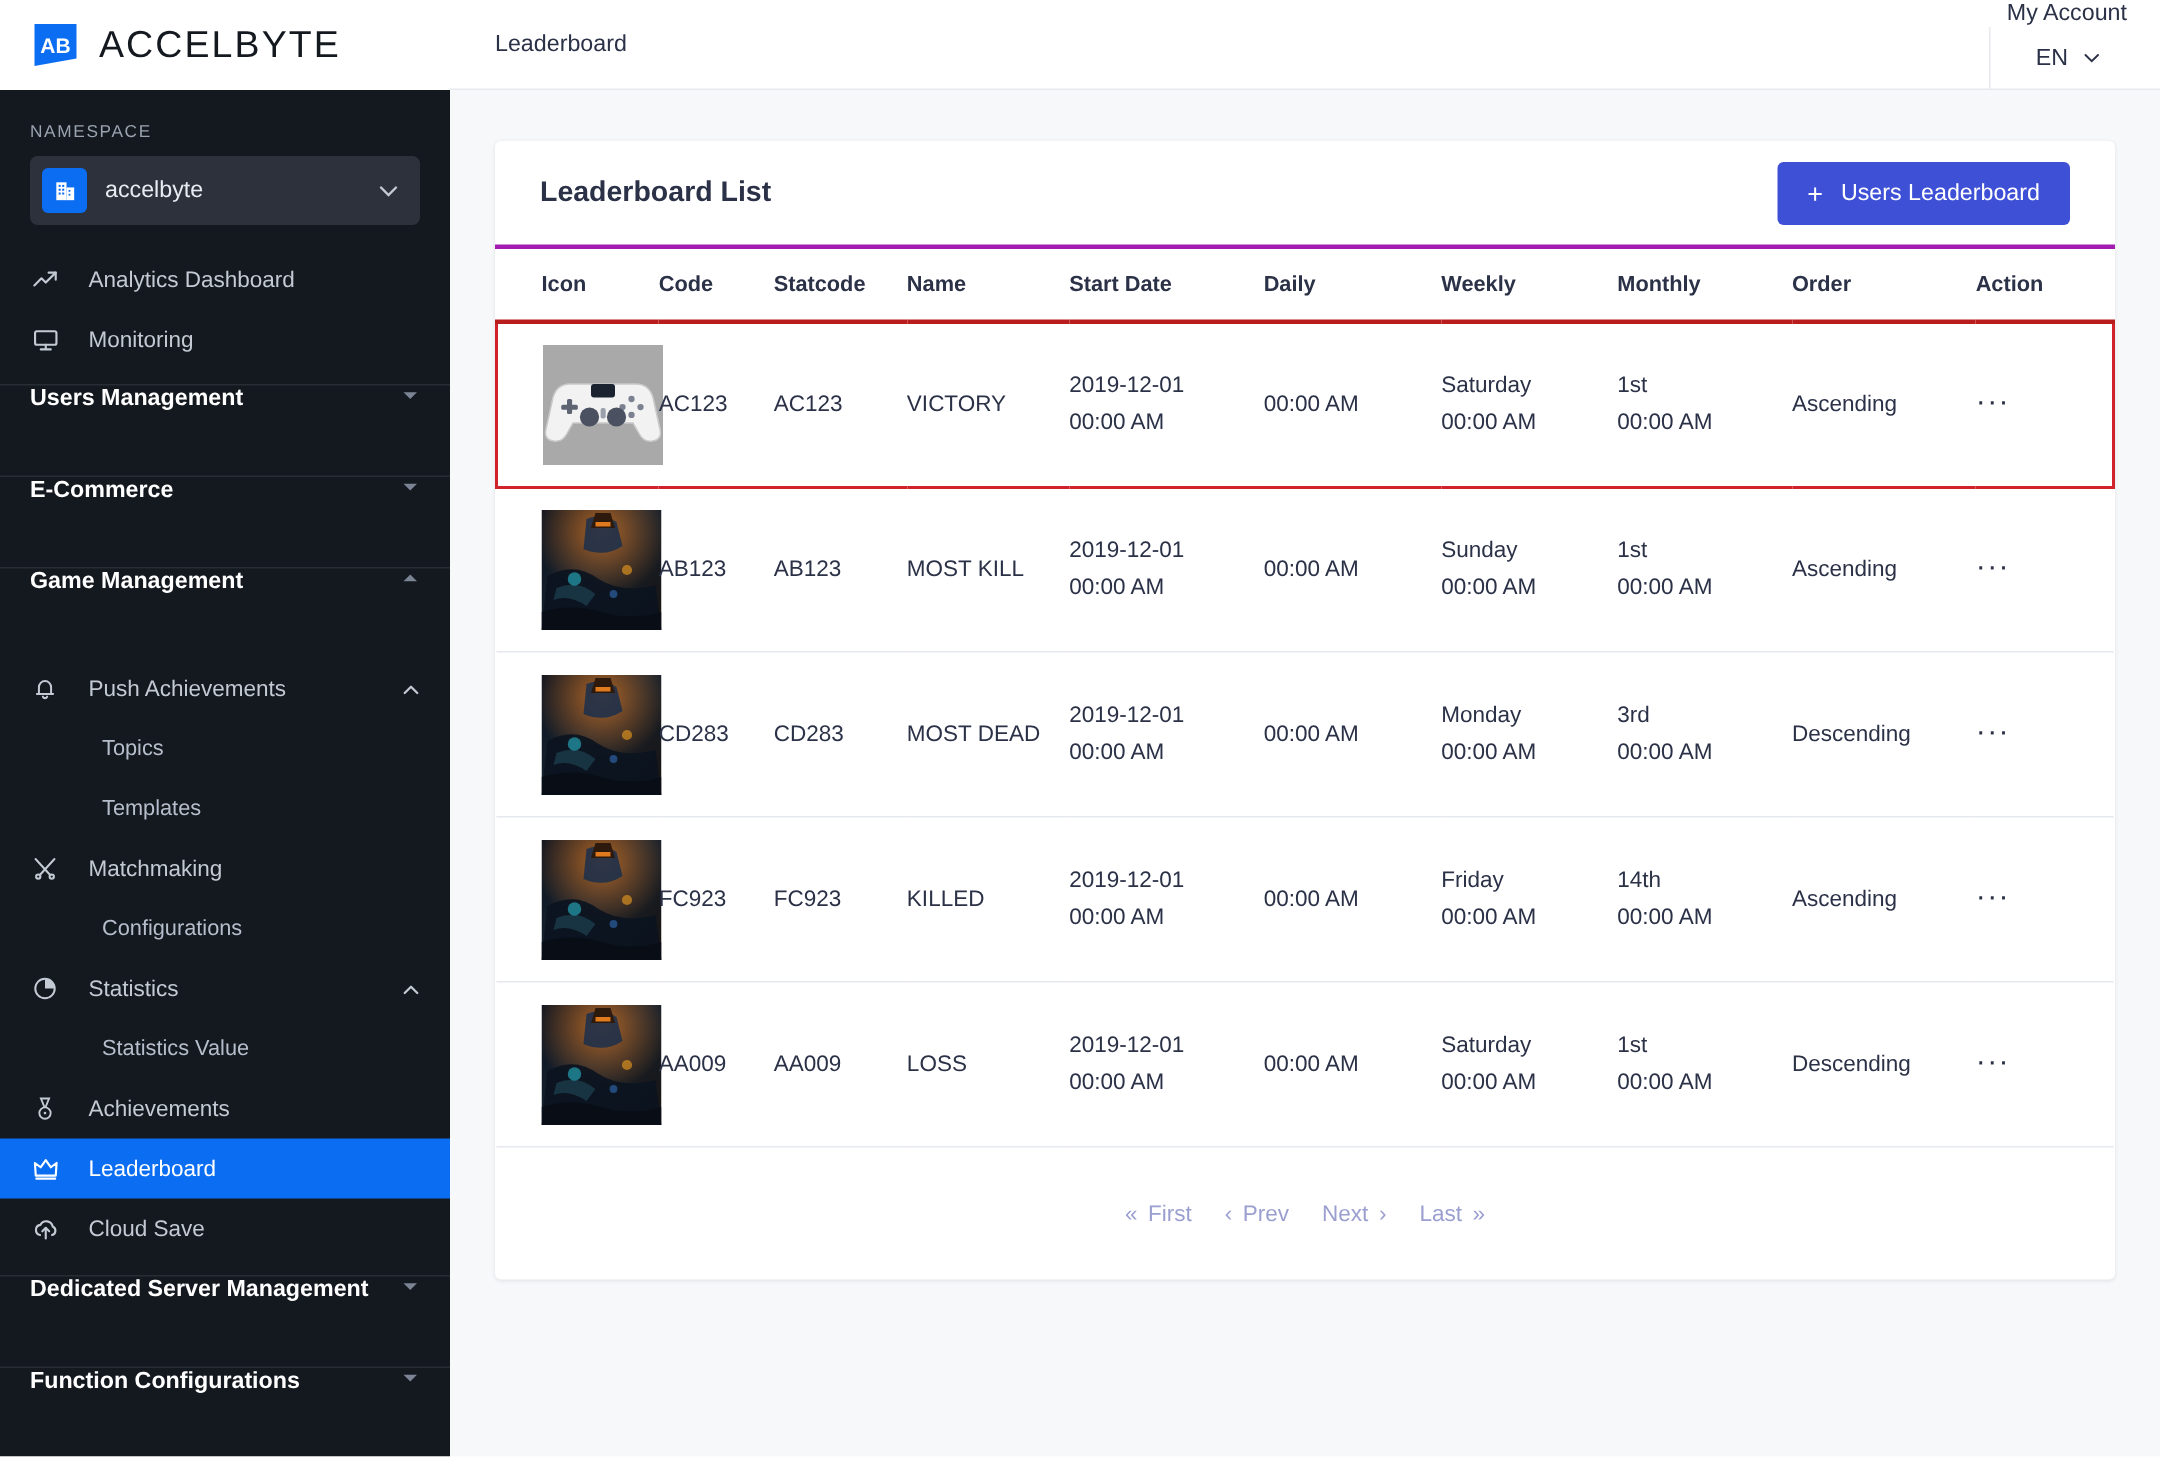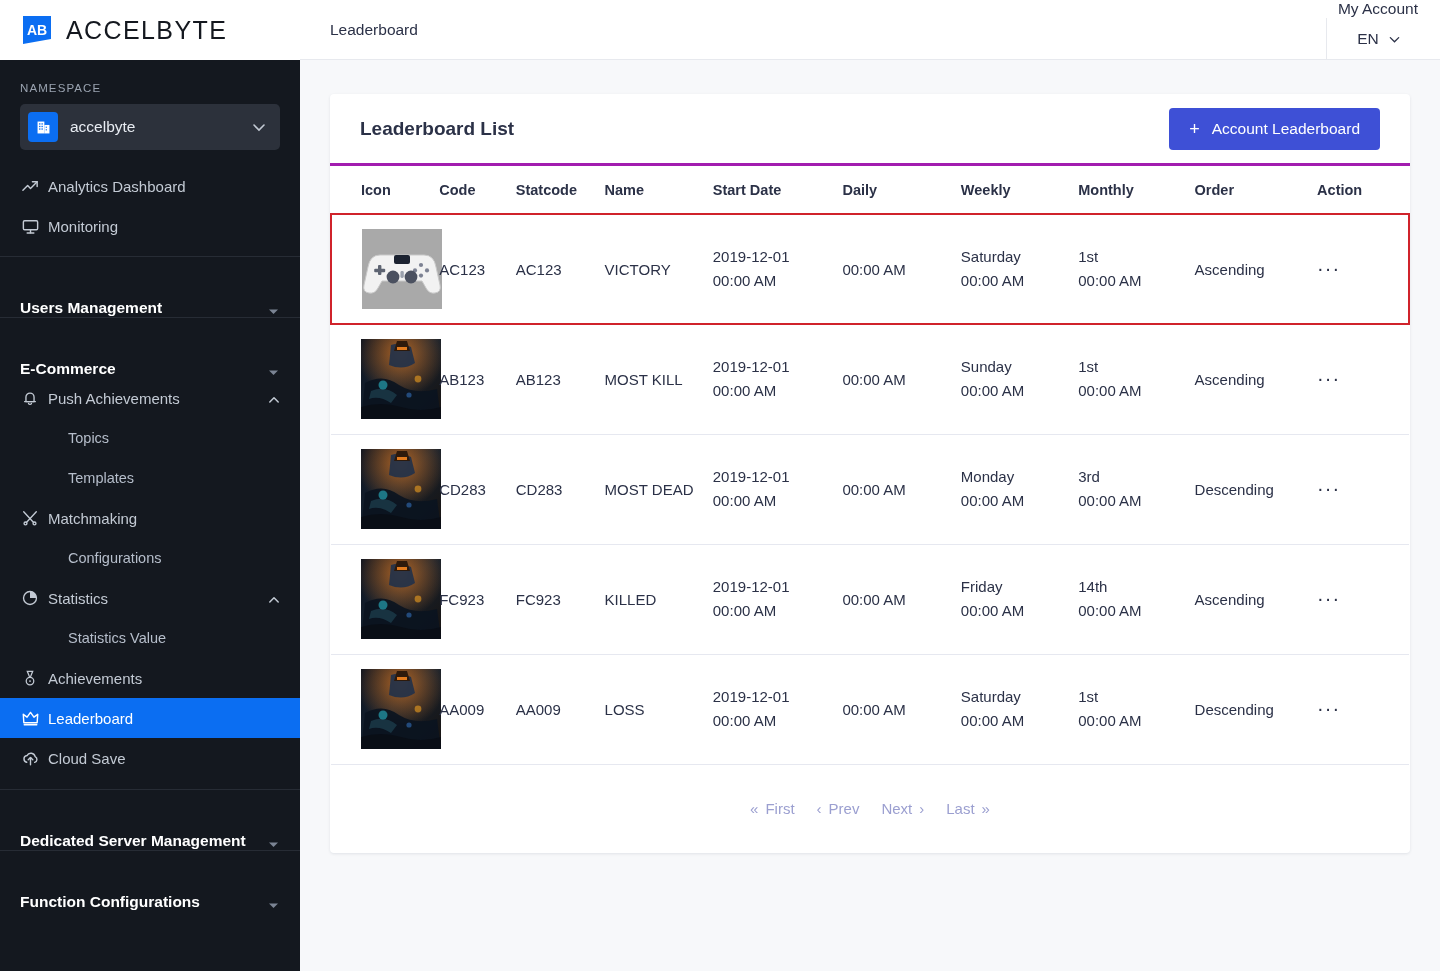--- a/index.html
+++ b/index.html
@@ -43,31 +43,31 @@
   .ns-icon {
     width: 30px; height: 30px; background: #0B6EF2; border-radius: 4px;
     display: flex; align-items: center; justify-content: center; flex: none;
   }
   .ns-name { font-size: 15.5px; color: #E8ECF2; flex: 1; }
   .chev { width: 14px; height: 14px; flex: none; }
 
   .nav { flex: 1; overflow: hidden; }
   .nav-item {
     height: 40px; display: flex; align-items: center;
-    padding-left: 20px; gap: 8px; cursor: pointer;
+    padding-left: 20px; gap: 19px; cursor: pointer;
     color: #C3CAD4; font-size: 15px; text-align: right;
   }
   .nav-item .ico { width: 20px; height: 20px; flex: none;
     display:flex; align-items:center; justify-content:center; }
   .nav-item.active { background: #0B6EF2; color: #ffffff; }
   .nav-item.sub { padding-left: 68px; font-size: 14.5px; color: #B6BECB; }
   .nav-item .caret { margin-left: auto; margin-right: 20px; width: 12px; height: 12px; }
 
   .nav-group {
-    height: 61px; display: flex; align-items: flex-end;
+    height: 61px; display: flex; align-items: flex-start;
     padding: 0 20px; cursor: pointer;
     color: #FFFFFF; font-size: 15.5px; font-weight: bold;
     border-top: 1px solid #272C35;
   }
   .nav-group .caret { margin-left: auto; width: 13px; height: 13px; }
 
   
   .main { flex: 1; height: 971px; background: #F7F8FA;
           display: flex; flex-direction: column; overflow: hidden; }
   .topbar {
@@ -99,21 +99,21 @@
     margin-left: auto; background: #3E50D6; color: #fff;
     border: none; border-radius: 4px; height: 42px; padding: 0 20px;
     font-size: 15.5px; font-family: inherit; cursor: pointer;
     display: flex; align-items: center; gap: 12px;
   }
   .btn-create .plus { font-size: 18px; line-height: 1; }
 
   table { width: 100%; border-collapse: collapse; table-layout: fixed; }
   thead th {
     text-align: left; font-size: 14.5px; font-weight: bold; color: #2B3147;
-    padding: 16px 0 15px 0; border-bottom: 1px solid #b91c1c;
+    padding: 16px 0 15px 0; border-bottom: 3px solid #b91c1c;
   }
   tbody td {
     font-size: 15px; color: #2B3147; padding: 0;
     vertical-align: middle; height: 110px;
     border-bottom: 1px solid #E6E8F0;
   }
   tbody tr.selected td { border-top: 2px solid #D0232B; border-bottom: 2px solid #D0232B; }
   tbody tr.selected td:first-child { border-left: 2px solid #D0232B; }
   tbody tr.selected td:last-child { border-right: 2px solid #D0232B; }
   .two-line { line-height: 1.62; }
@@ -216,20 +216,28 @@
 
       <div class="nav-group">
         <span>E-Commerce</span>
         <span class="caret">
           <svg viewBox="0 0 13 13" width="13" height="13">
               <path d="M2 4.5 L6.5 9 L11 4.5 Z" fill="#7B8494"></path>
             </svg>
         </span>
       </div>
 
+      <div class="nav-group">
+        <span>Game Management</span>
+        <span class="caret">
+          <svg viewBox="0 0 13 13" width="13" height="13">
+              <path d="M2 8.5 L6.5 4 L11 8.5 Z" fill="#7B8494"></path>
+            </svg>
+        </span>
+      </div>
 
       <div class="nav-item">
         <span class="ico">
           <svg viewBox="0 0 20 20" width="18" height="18" fill="none" stroke="#C3CAD4" stroke-width="1.5" stroke-linecap="round" stroke-linejoin="round">
             <path d="M5.5 14 V9 a4.5 4.5 0 0 1 9 0 v5 z"></path>
               <path d="M4 14 H16"></path>
               <path d="M8.4 16 a1.7 1.7 0 0 0 3.2 0"></path>
           </svg>
         </span>
         <span>Push Achievements</span>
@@ -353,21 +361,21 @@
       </div>
     </header>
 
     <div class="content">
       <div class="card">
 
         <div class="card-head">
           <span class="card-title">Leaderboard List</span>
           <button class="btn-create">
             <span class="plus">+</span>
-            <span>Account Leaderboard</span>
+            <span>Users Leaderboard</span>
           </button>
         </div>
 
         <table>
           <colgroup>
             <col class="c-icon">
               <col class="c-code">
               <col class="c-stat">
               <col class="c-name">
             <col class="c-date">

